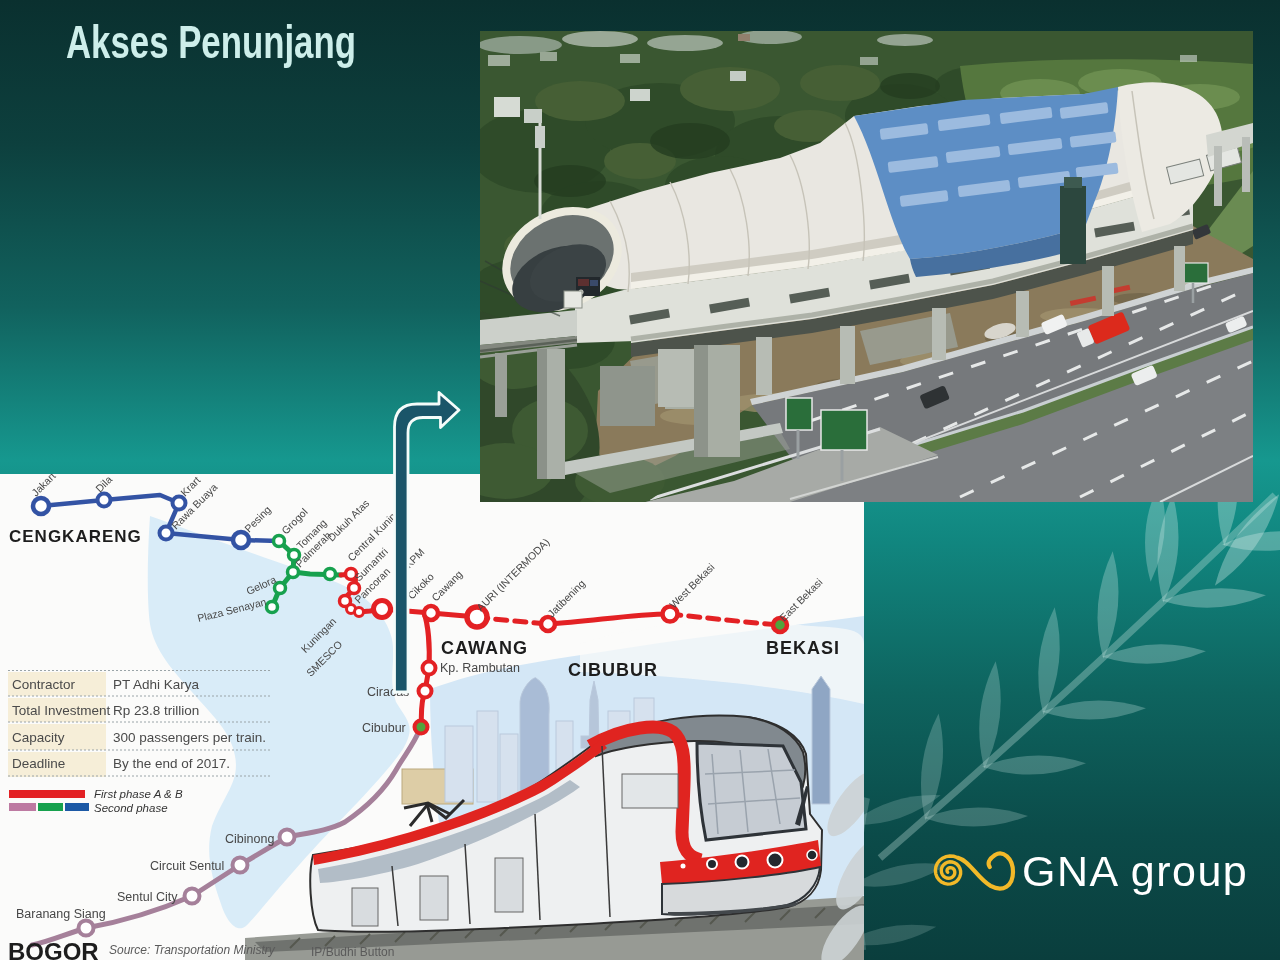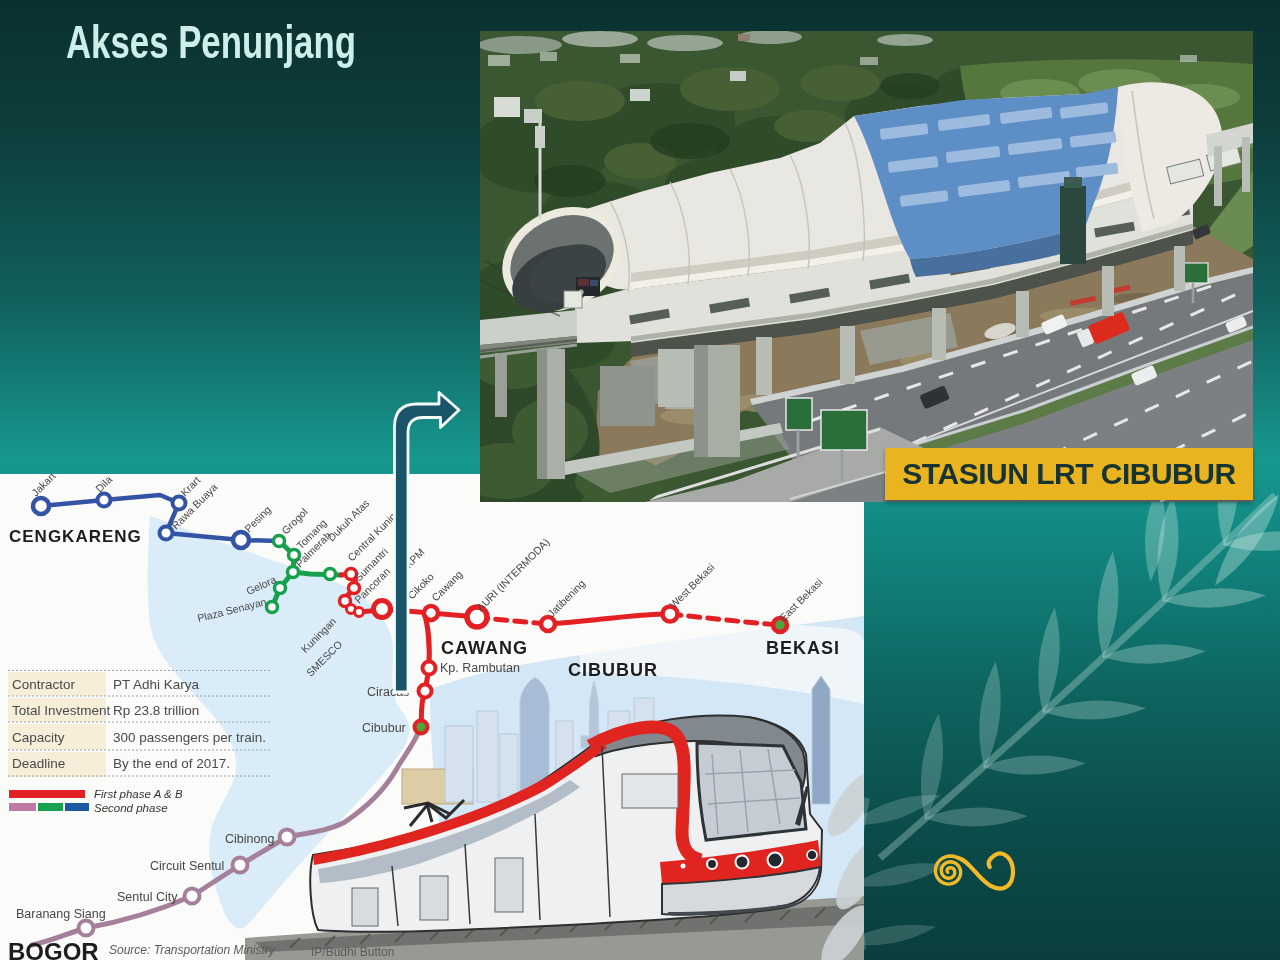--- a/index.html
+++ b/index.html
@@ -531,26 +531,24 @@
 <g fill="#b9bdb8">
           <rect x="734" y="115" width="8" height="60"></rect>
           <rect x="762" y="106" width="8" height="55"></rect>
         </g>
 
 <line x1="60" y1="92" x2="60" y2="188" stroke="#d8dcd6" stroke-width="3"></line>
 <rect x="55" y="95" width="10" height="22" fill="#c9cfc9"></rect>
 </g>
 </svg>
 
-<div class="abs" style="left:885px;top:448px;width:368px;height:52px;background:#e9b41f;
-  box-shadow:0 3px 4px rgba(0,0,0,0.35);color:#173433;font-weight:bold;font-size:30px;letter-spacing:-0.5px;
-  text-align:center;line-height:52px;white-space:nowrap;">STASIUN LRT CIBUBUR</div>
 
 <svg class="abs" style="left:385px;top:385px;" width="85" height="315" viewBox="0 0 85 315">
   <path d="M9.5,307 L9.5,42 Q9.5,19 32,19 L54,19 L54,7.5 L74,25 L55.5,42.5 L55.5,32.5 L38,32.5 Q23,32.5 23,48 L23,307 Z" fill="#1a5569" stroke="#f4fcfa" stroke-width="2.8" stroke-linejoin="round"></path>
 </svg>
 
 <svg class="abs" style="left:925px;top:840px;" width="100" height="60" viewBox="0 0 100 60">
   <path d="M32.5,17.6 L28.7,16.3 L24.8,16.0 L21.0,16.6 L17.5,18.2 L14.6,20.5 L12.3,23.4 L10.9,26.8 L10.4,30.3 L10.8,33.8 L12.0,37.1 L14.0,39.8 L16.5,42.0 L19.5,43.4 L22.6,44.1 L25.8,43.9 L28.8,43.0 L31.4,41.4 L33.4,39.2 L34.8,36.6 L35.6,33.9 L35.6,31.0 L34.9,28.4 L33.6,26.0 L31.8,24.1 L29.6,22.7 L27.2,22.0 L24.7,21.8 L22.3,22.3 L20.2,23.4 L18.5,24.8 L17.2,26.7 L16.5,28.7 L16.3,30.8 L16.6,32.8 L17.4,34.7 L18.6,36.2 L20.1,37.3 L21.8,38.0 L23.5,38.3 L25.2,38.1 L26.7,37.5 L28.0,36.5 L29.0,35.4 L29.6,34.0 L29.8,32.6 L29.7,31.3 L29.3,30.1 L28.6,29.0 L27.6,28.3 L26.6,27.8 L25.6,27.6 L24.6,27.7 L23.7,28.0 L23.0,28.6 L22.4,29.2 L22.1,29.9 L22.0,30.6 L22.1,31.3 L22.4,31.9 L22.7,32.3" fill="none" stroke="#f2b929" stroke-width="3.4" stroke-linecap="round"></path>
   <path d="M33,17.8 C45,21 52,38 65.6,45.9 C78,52.5 88,46 88,32 C88,18 78,10 70,15 C64,19 62,23 64.8,27.1" fill="none" stroke="#f2b929" stroke-width="4.2" stroke-linecap="round"></path>
 </svg>
+<div class="abs" style="left:1022px;top:847px;font-size:43px;color:#ffffff;letter-spacing:1.5px;">GNA group</div>
 
 </div>
 
 </body></html>

